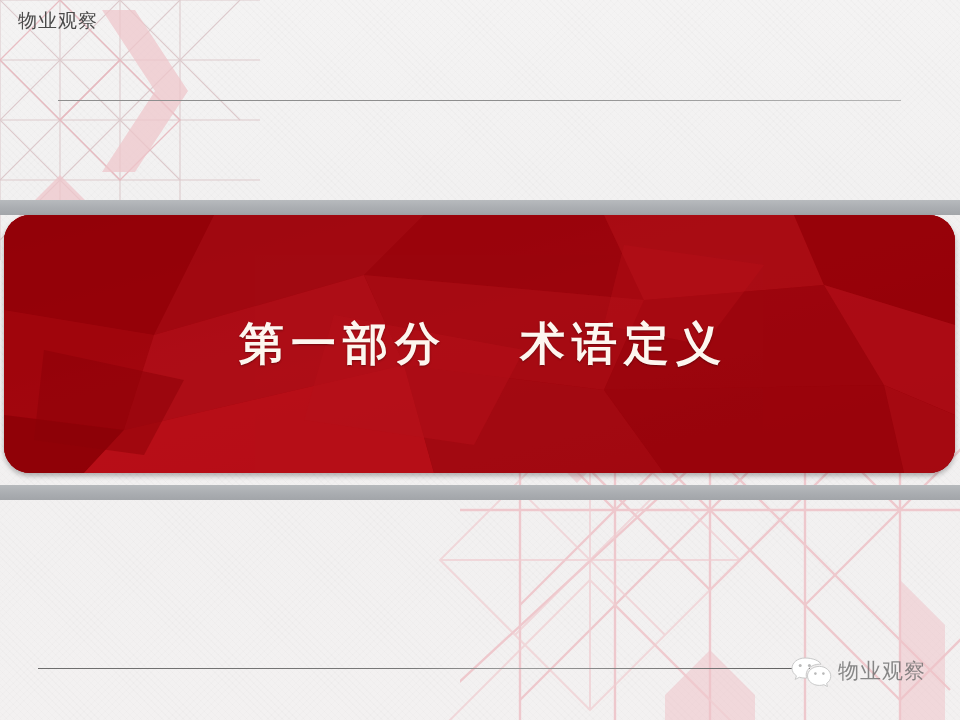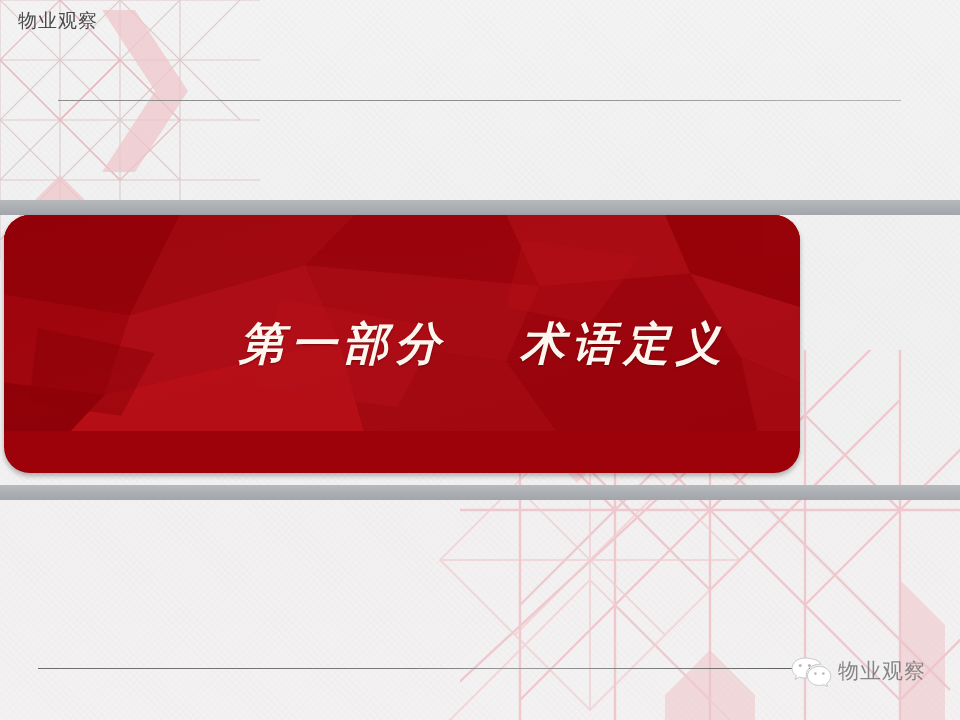--- a/index.html
+++ b/index.html
@@ -82,27 +82,26 @@
     background: linear-gradient(180deg, #b7babd 0%, #aaadb1 55%, #a2a5a9 100%);
   }
   .gray-bar.top { top: 200px; }
   .gray-bar.bottom { top: 485px; }
 
   
   .banner {
     position: absolute;
     left: 4px;
     top: 215px;
-    width: 796px;
+    width: 951px;
     height: 258px;
     border-radius: 26px;
     overflow: hidden;
     background: #9d0109;
     box-shadow: 0 3px 5px rgba(0,0,0,.28);
-    font-style: italic;
   }
   .banner svg { position: absolute; inset: 0; display: block; }
 
   .banner-title {
     position: absolute;
     left: 0;
     top: 0;
     width: 951px;
     height: 258px;
     display: flex;

